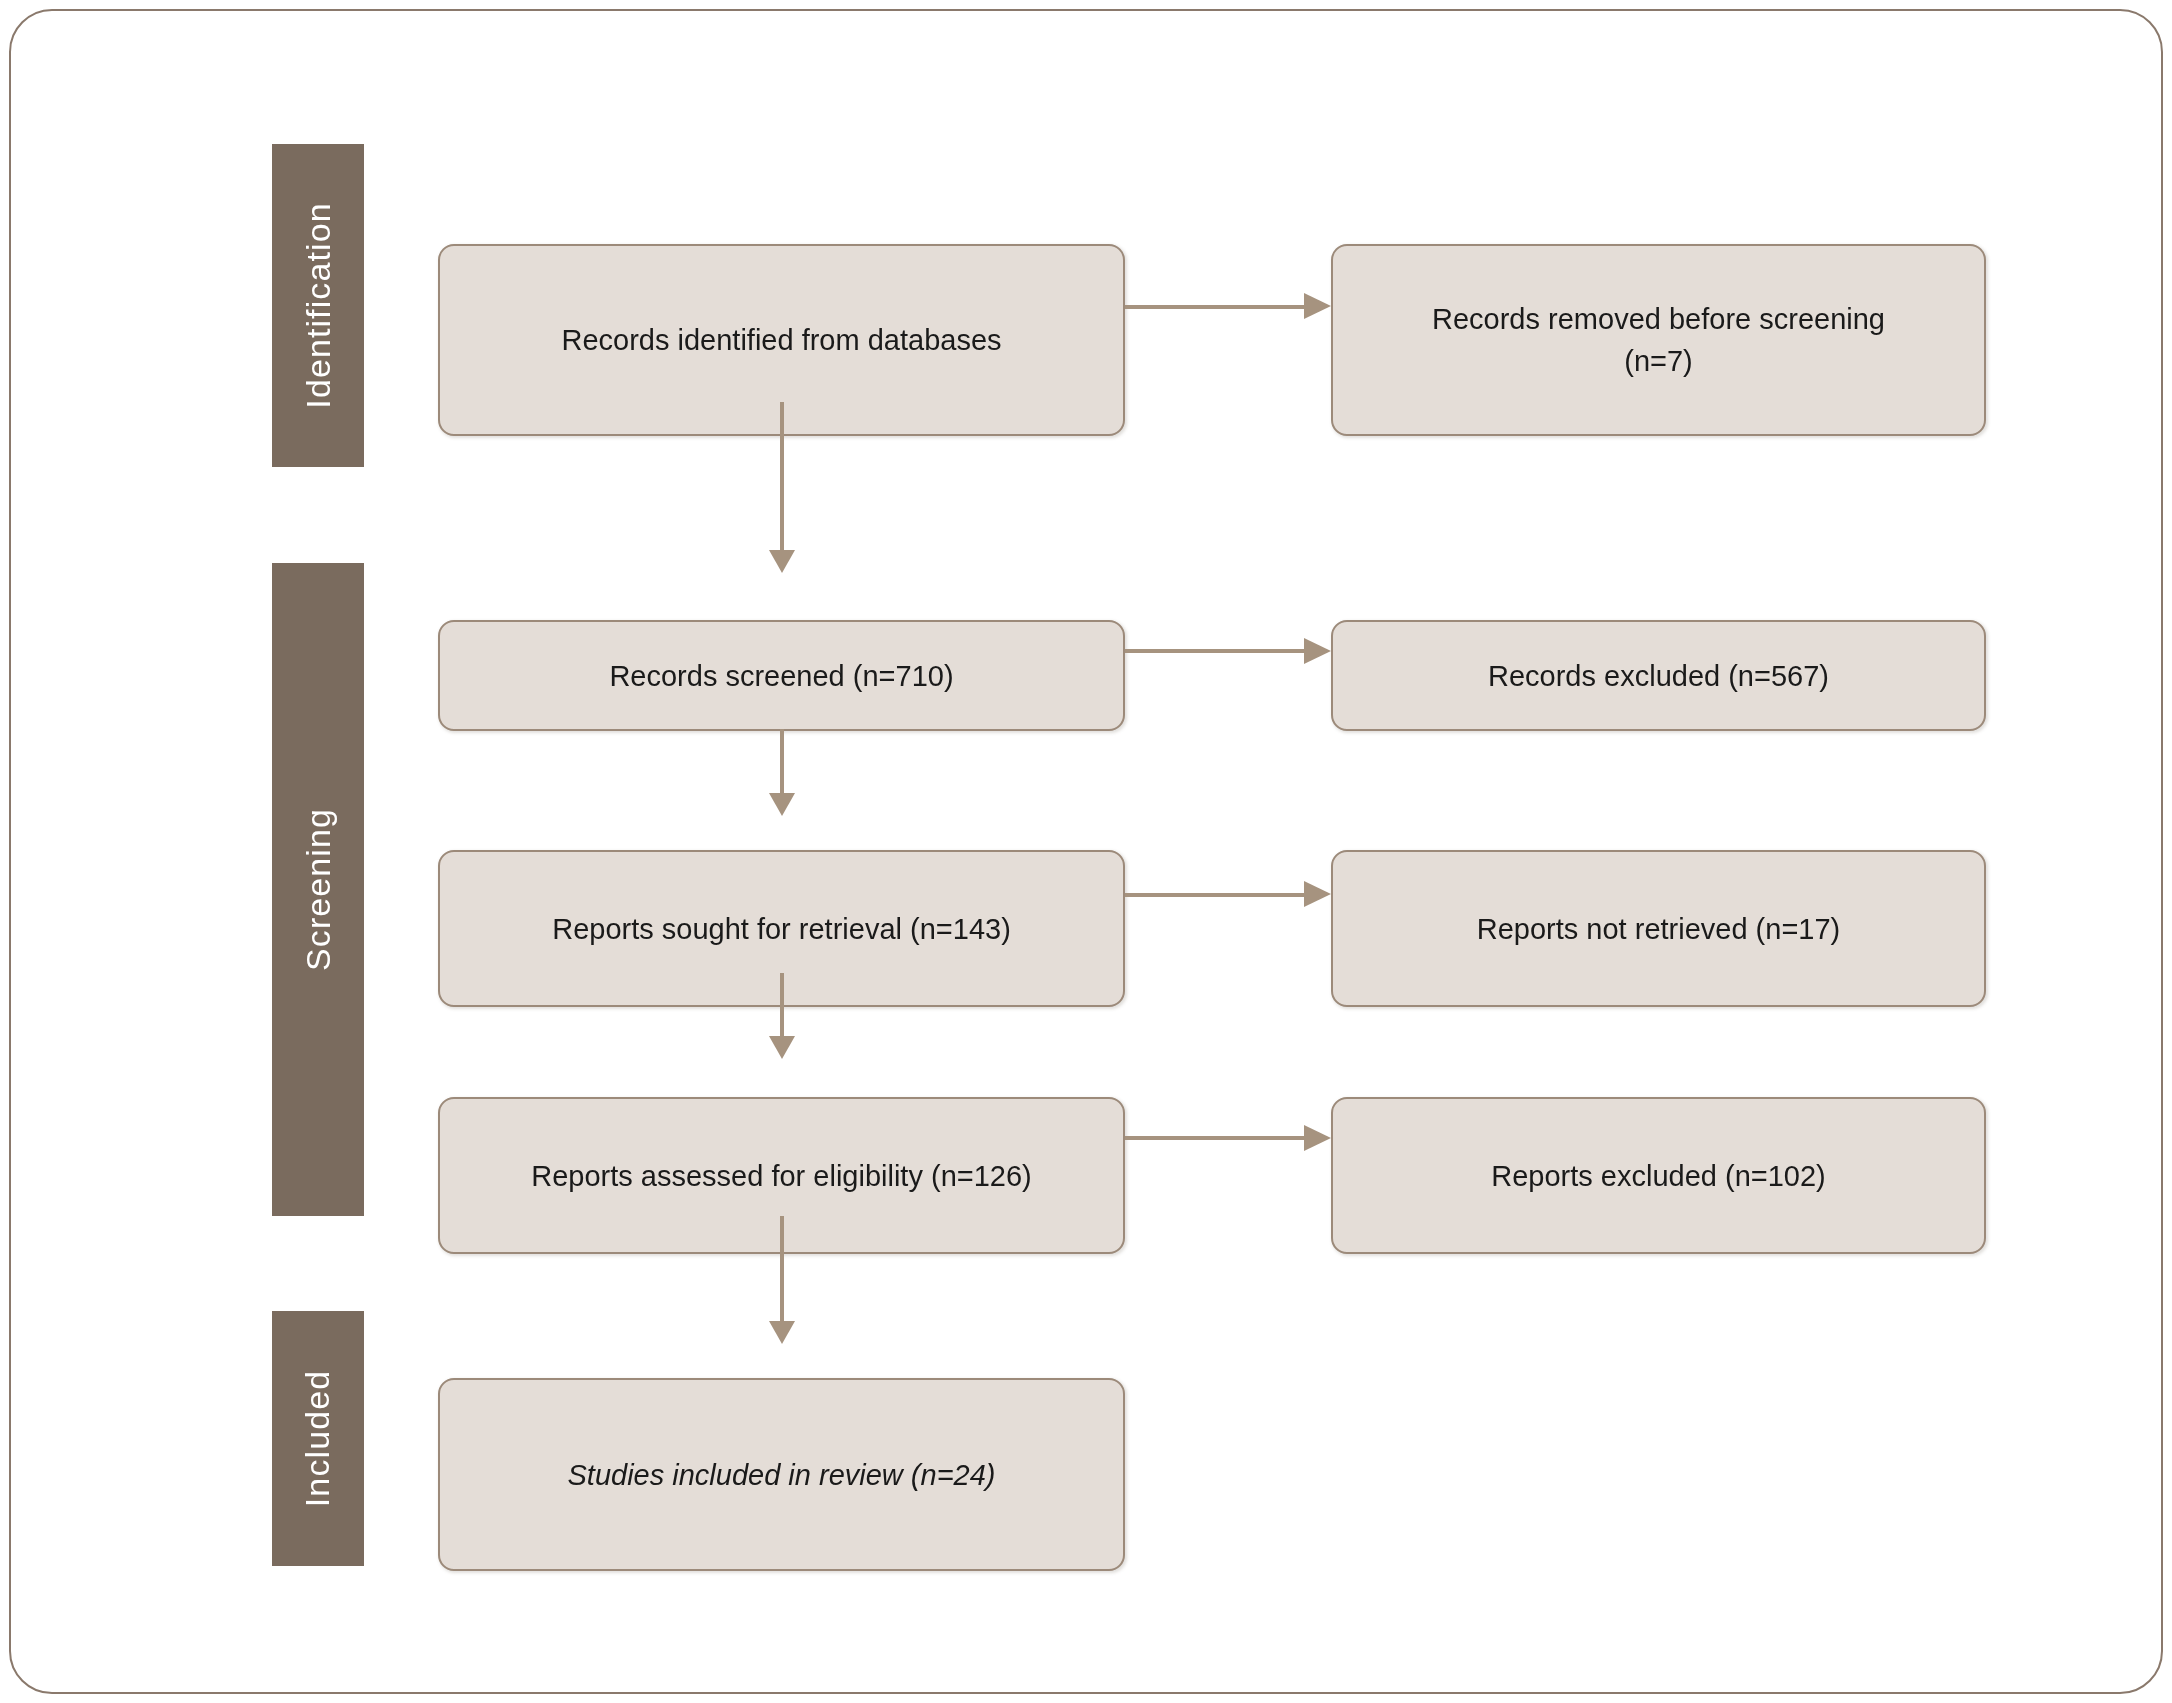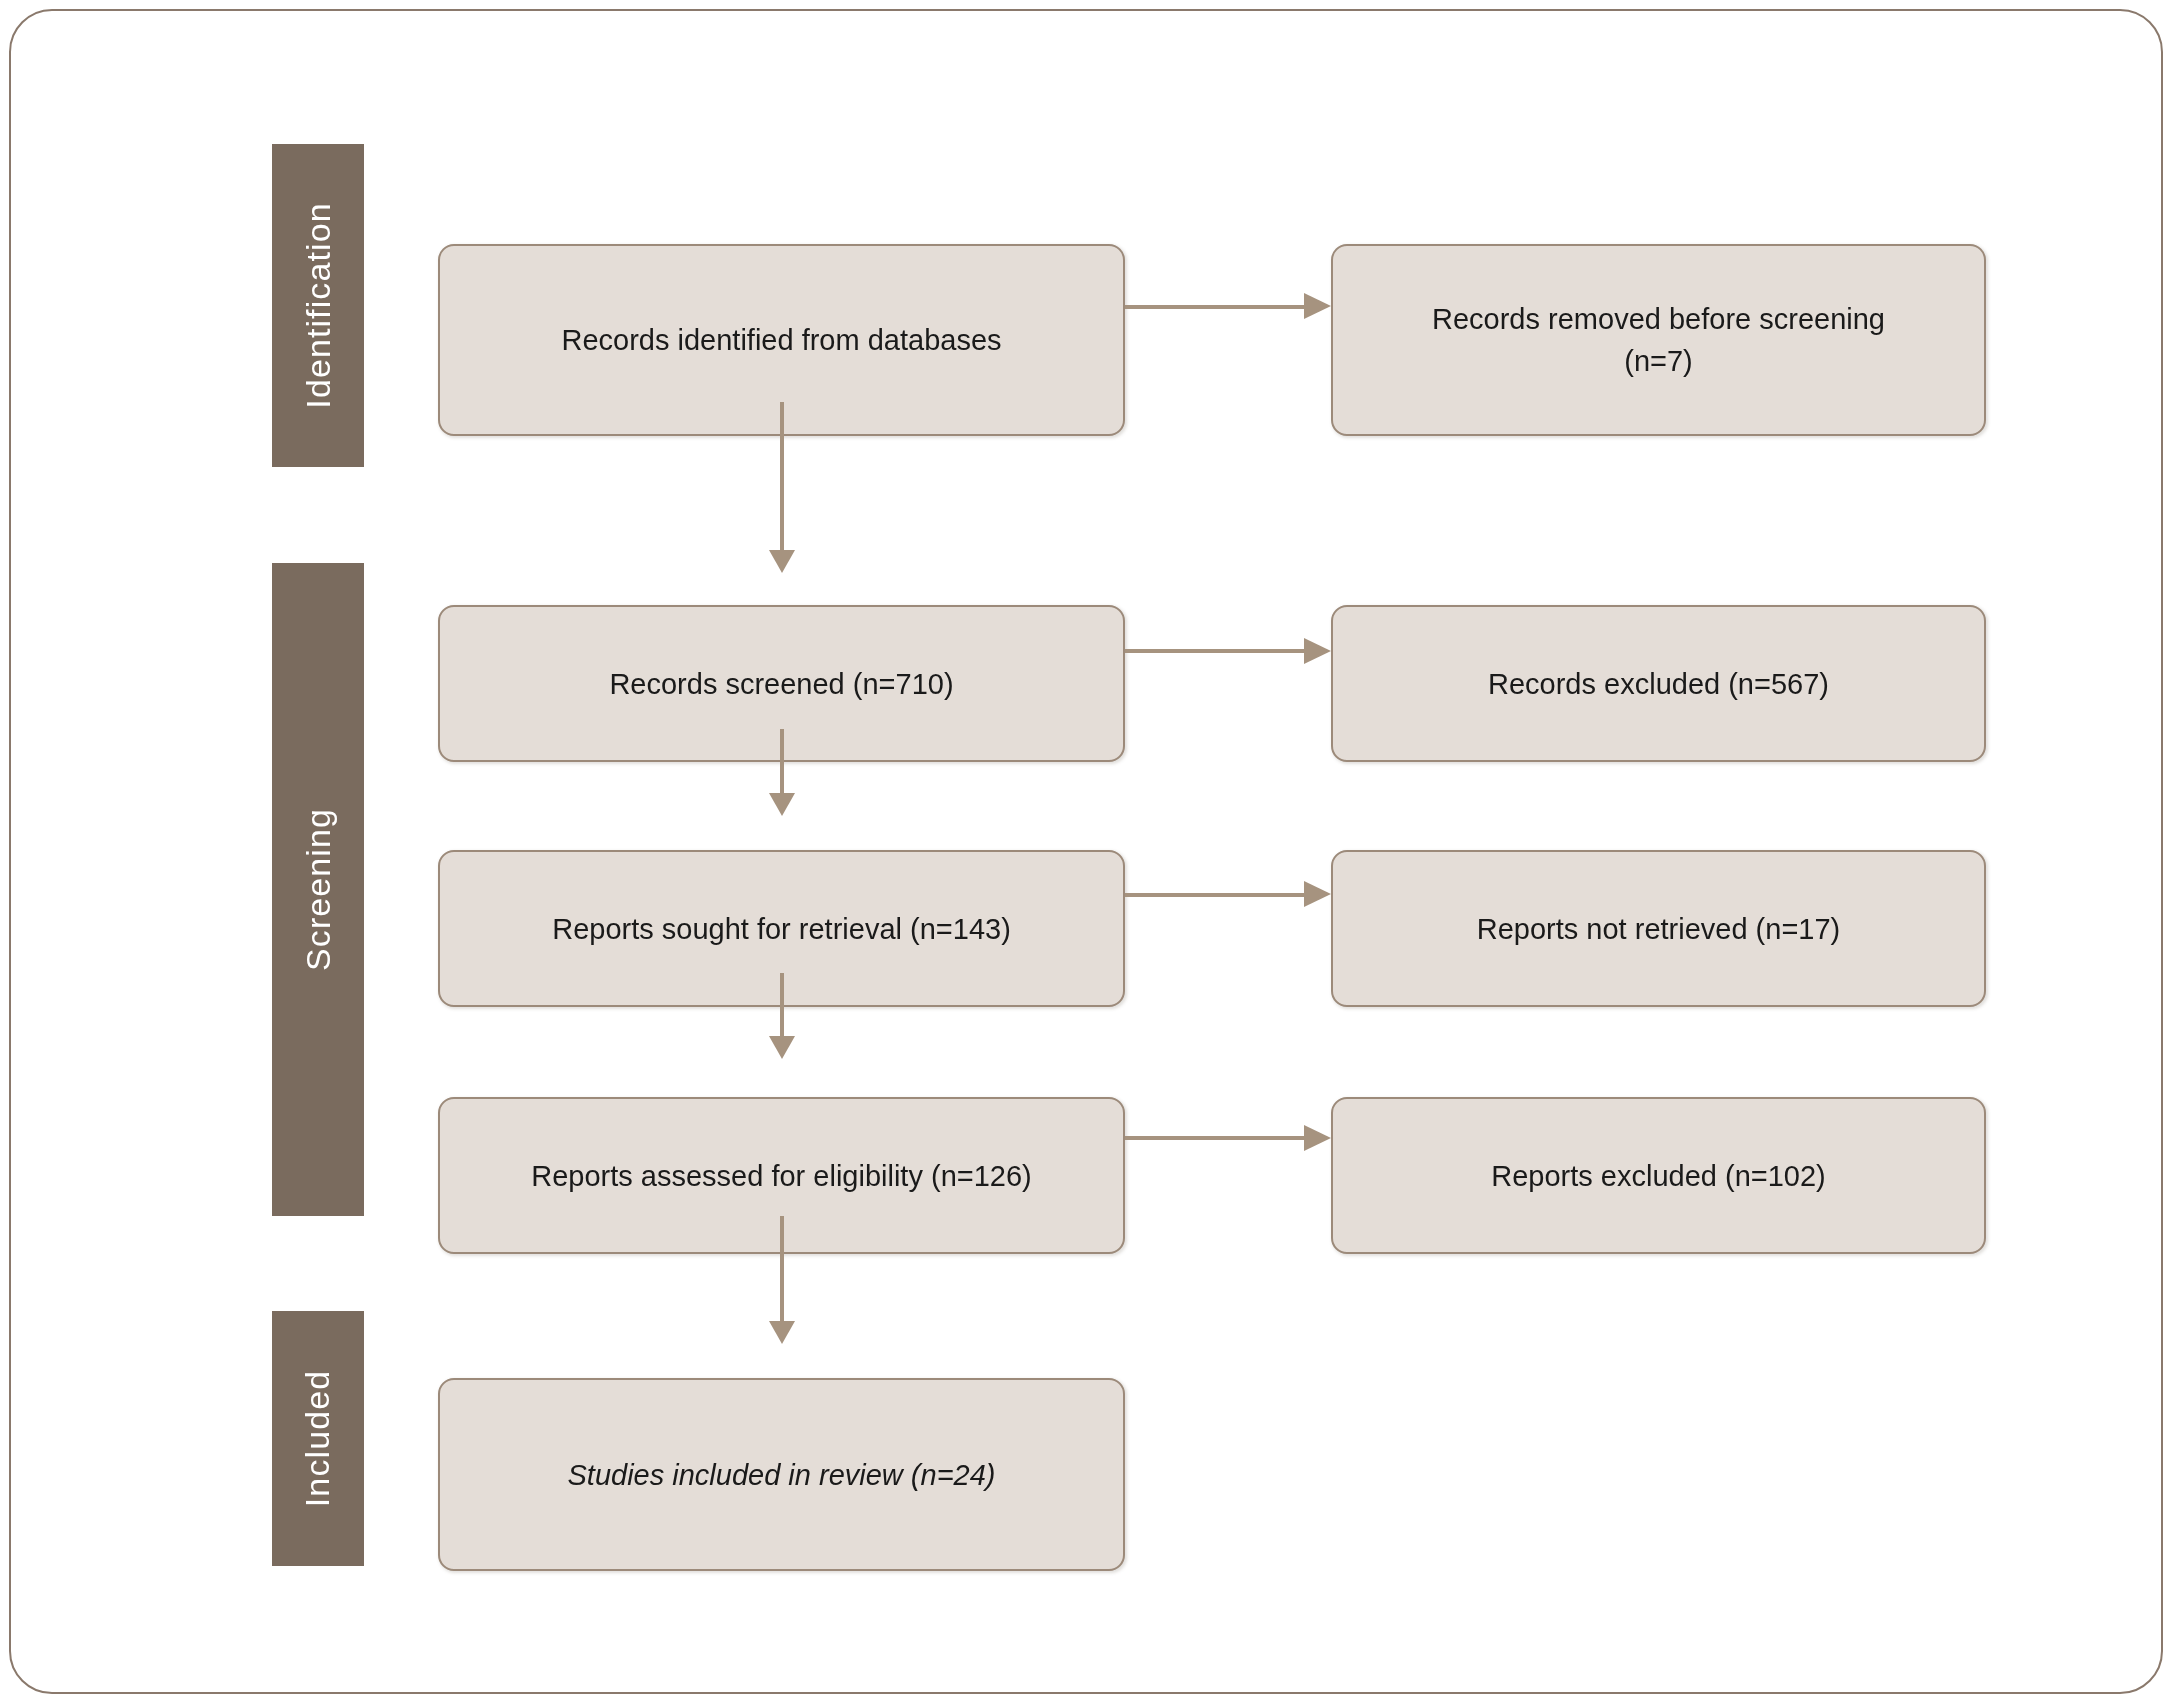--- a/index.html
+++ b/index.html
@@ -67,21 +67,21 @@
     color: var(--box-text);
     font-size: 29px;
     line-height: 42px;
     box-shadow: 1.1px 1.6px 3.2px rgba(90, 75, 60, 0.18);
     margin-top: 34px;
   }
   .box .line { display: block; }
   .col-left  { left: 438px;  width: 687px; }
   .col-right { left: 1331px; width: 655px; }
   .row-1 { top: 210px;  height: 192px; }
-  .row-2 { top: 571px; height: 157px; }
+  .row-2 { top: 586px; height: 111px; }
   .row-3 { top: 816px; height: 157px; }
   .row-4 { top: 1063px; height: 157px; }
   .row-5 { top: 1344px; height: 193px; font-style: italic; }
 
   .vline {
     position: absolute;
     left: 780px;
     width: 3.8px;
     background: var(--arrow);
   }

